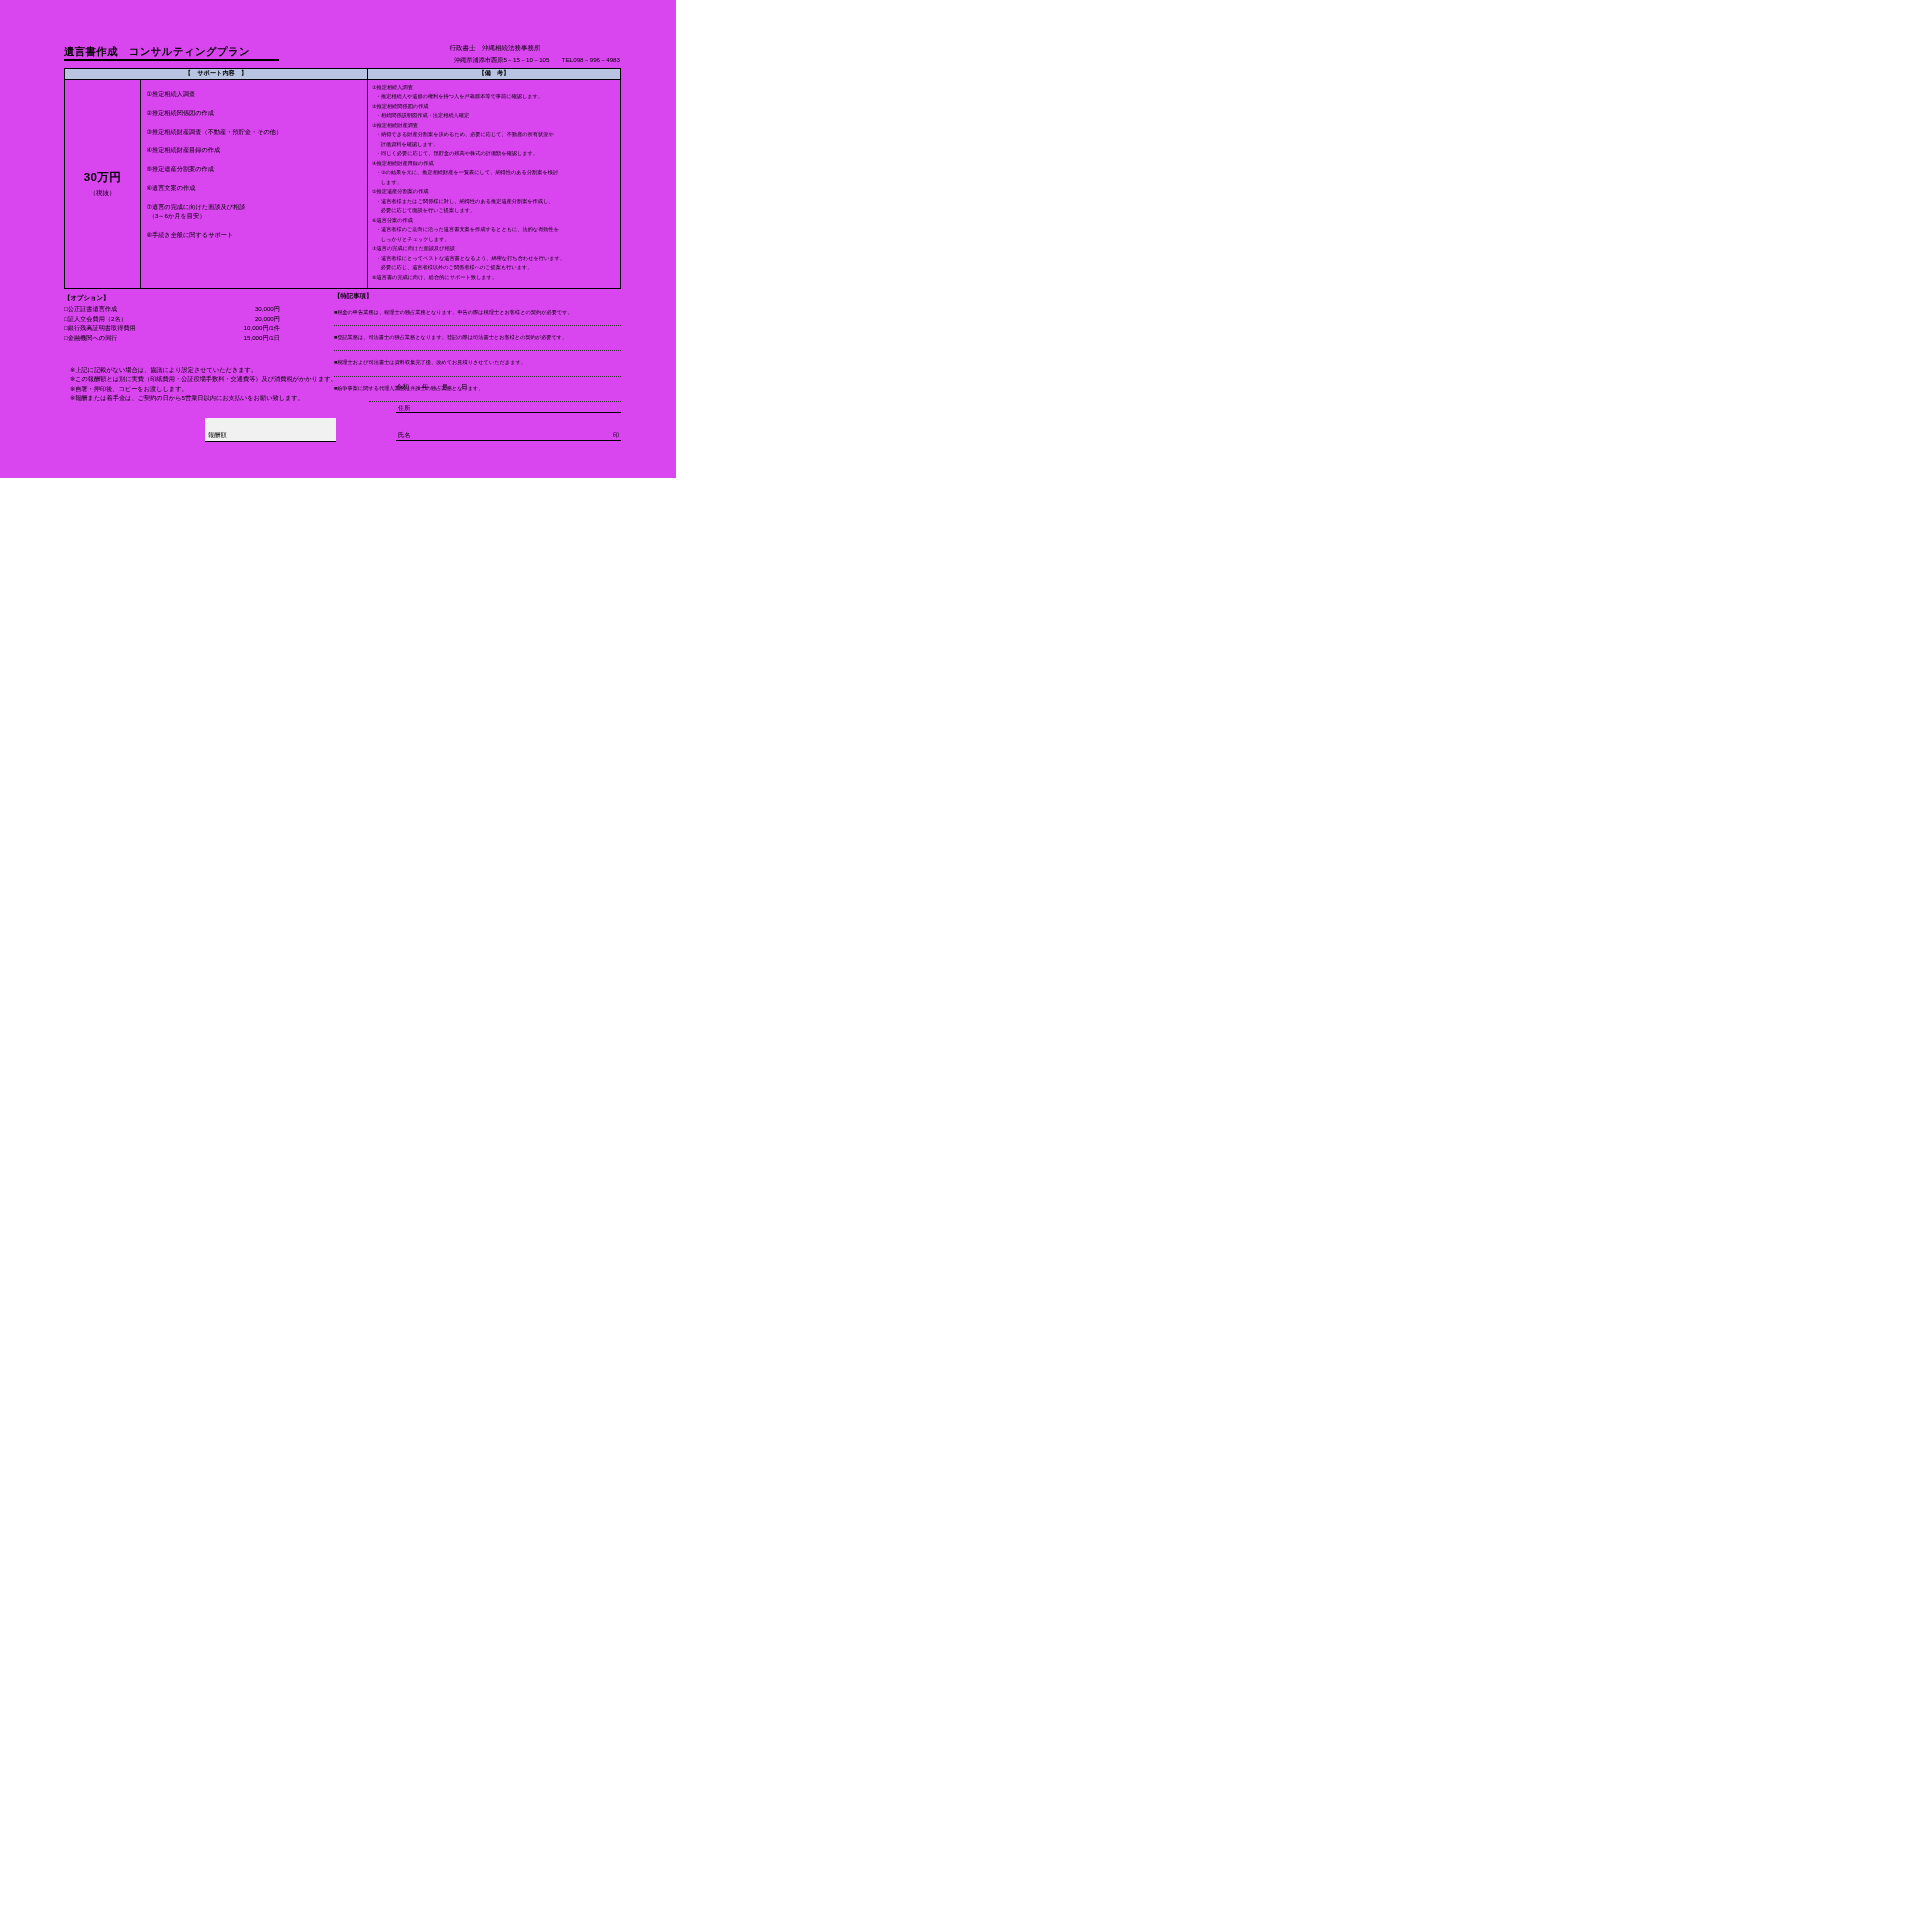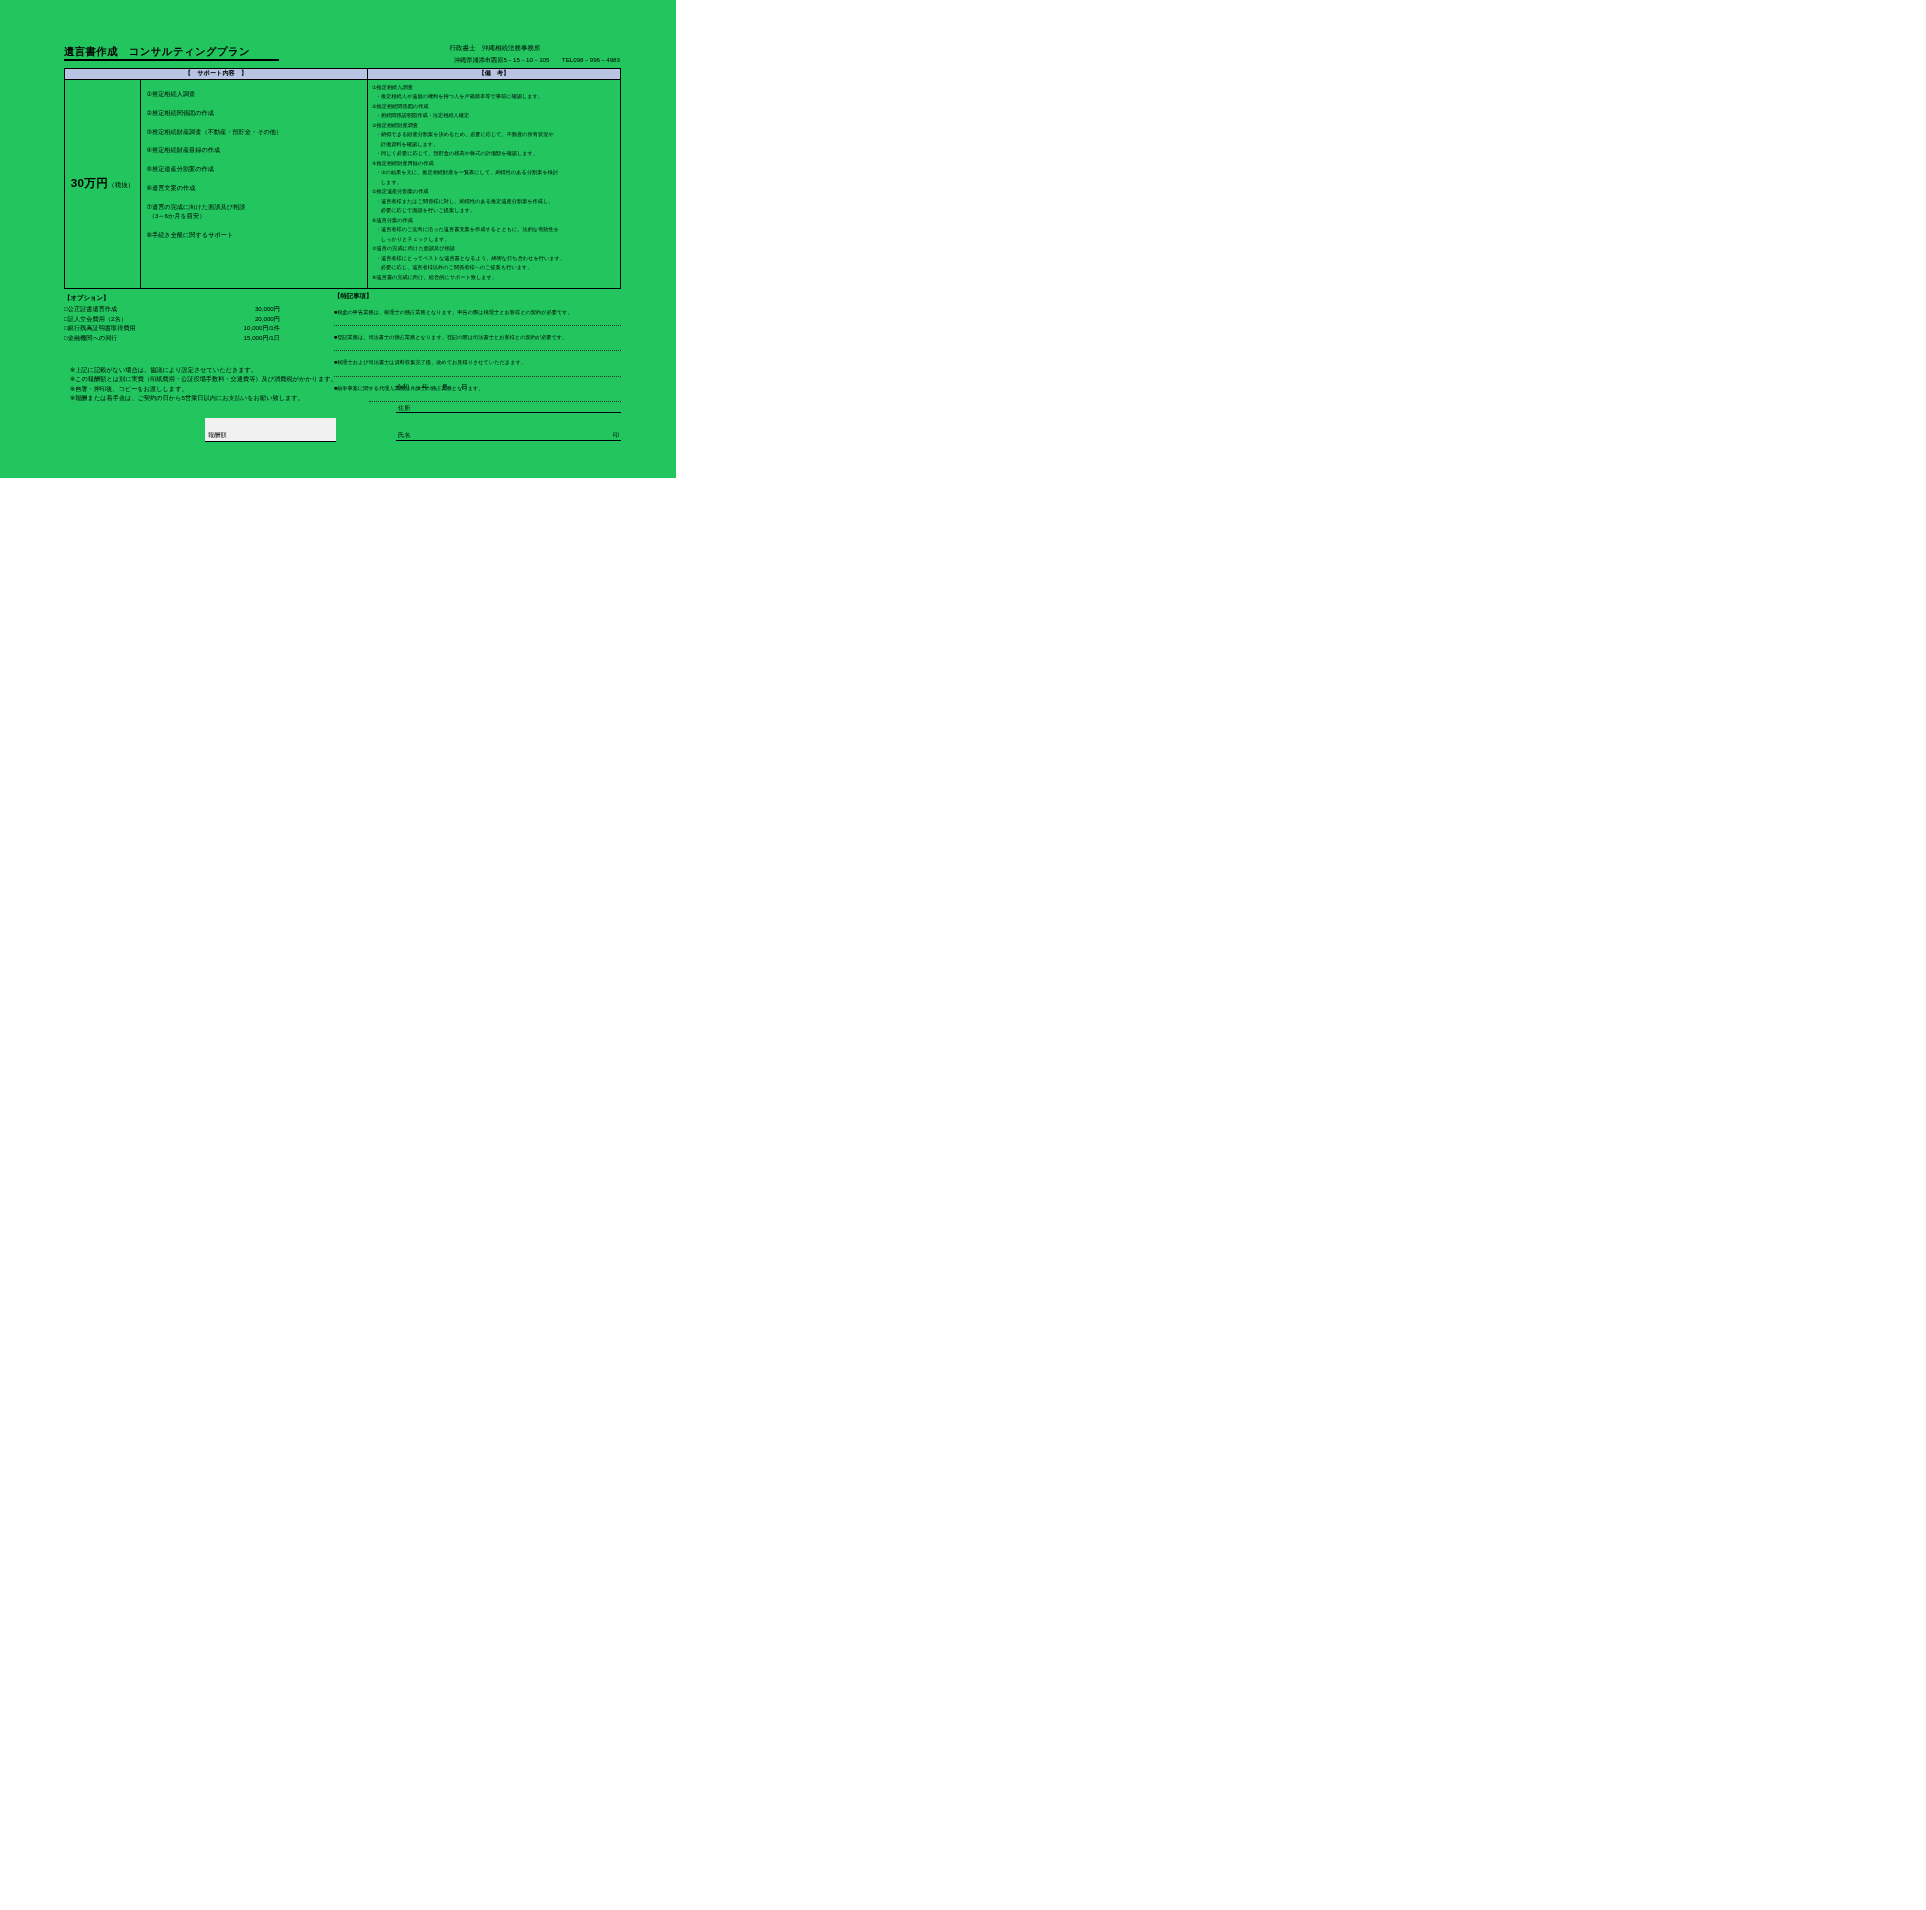--- a/index.html
+++ b/index.html
@@ -1,37 +1,37 @@
 <!DOCTYPE html>
 <html lang="ja" style="font-size:6.2px"><head>
 <meta charset="utf-8">
 <style>
   html,body{margin:0;padding:0;background:#ffffff;}
   .page{
-    position:relative;width:676px;height:478px;background:#22c55e;color:#000;
+    position:relative;width:676px;height:478px;background:#d946ef;color:#000;
     font-family:"Liberation Sans","DejaVu Sans",sans-serif;overflow:hidden;
   }
   
   .title{position:absolute;left:64px;top:45px;font-size:10.4px;font-weight:bold;letter-spacing:0.4px;white-space:nowrap;}
   .title-underline{position:absolute;left:64px;top:59px;width:215px;height:2.3px;background:#000;}
   .office{position:absolute;left:370px;top:44px;width:250px;}
   .office-name{font-size:6.5px;text-align:center;white-space:nowrap;}
   .office-address{font-size:6.2px;text-align:right;margin-top:2.7px;white-space:nowrap;}
   
   .table{
     position:absolute;left:64px;top:68px;width:557px;height:221px;box-sizing:border-box;
     border:1.5px solid #000;display:grid;grid-template-columns:76px 227px 1fr;grid-template-rows:10.8px 1fr;
   }
   .th{display:flex;align-items:center;justify-content:center;font-weight:bold;font-size:6.2px;
       background:#b8c4e2;border-bottom:1.5px solid #000;white-space:nowrap;}
   .th-support{grid-row:1;grid-column:1/3;border-right:1.2px solid #000;}
   .th-remarks{grid-row:1;grid-column:3;}
   .td{box-sizing:border-box;}
   .td-price{grid-row:2;grid-column:1;border-right:1.2px solid #000;
-            display:flex;flex-direction:row;align-items:center;justify-content:center;}
+            display:flex;flex-direction:column;align-items:center;justify-content:center;}
   .price-amount{font-size:11.6px;font-weight:bold;letter-spacing:0.4px;}
   .price-tax{font-size:6.5px;margin-top:3.9px;}
   .td-support{grid-row:2;grid-column:2;border-right:1.2px solid #000;padding:10px 0 0 5.4px;font-size:6.2px;}
   .sup-line{line-height:7.7px;white-space:nowrap;}
   .sup-line + .sup-line{margin-top:11.2px;}
   .sup-line.sub{margin-top:1.5px;padding-left:2.3px;}
   .td-remarks{grid-row:2;grid-column:3;padding:3.1px 1.5px 0 3.9px;font-size:5.2px;}
   .rem-line{line-height:9.5px;white-space:nowrap;}
   .rem-line.ind1{padding-left:3.9px;}
   .rem-line.ind2{padding-left:8.9px;}

